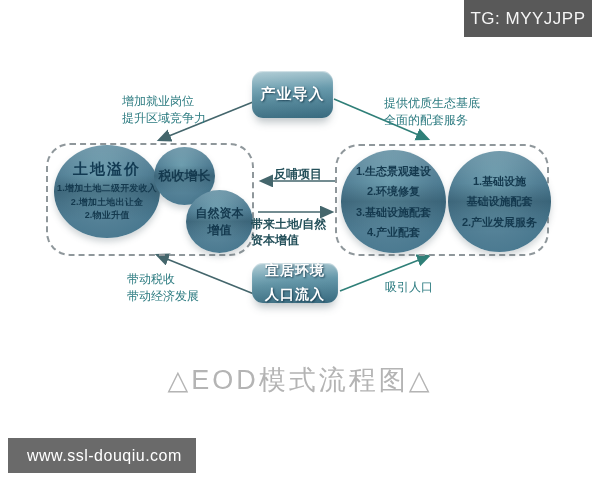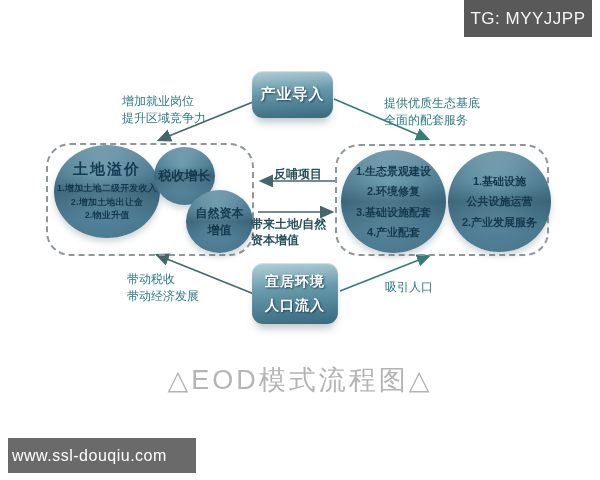--- a/index.html
+++ b/index.html
@@ -13,40 +13,40 @@
 
   
   .badge {
     position: absolute; left: 464px; top: 0; width: 128px; height: 37px;
     background: #595959; color: #f5f5f5; font-size: 17px;
     display: flex; align-items: center; justify-content: center; letter-spacing: .5px;
   }
   .watermark {
     position: absolute; left: 8px; top: 438px; width: 188px; height: 35px;
     background: #6a6a6a; color: #ffffff; font-size: 16px;
-    display: flex; align-items: center; padding-left: 4px; letter-spacing: .5px;
+    display: flex; align-items: center; padding-left: 19px; letter-spacing: .5px;
   }
   .caption {
     position: absolute; left: 0; top: 362px; width: 100%;
     text-align: center; font-size: 27px; color: #b4b4b4; letter-spacing: 3px;
   }
 
   
   .node {
     position: absolute; border-radius: 11px;
     background:
       linear-gradient(180deg, rgba(255,255,255,.35) 0%, rgba(255,255,255,.08) 38%, rgba(0,0,0,.12) 100%),
       linear-gradient(170deg, #8ab4c1 0%, #5b92a5 45%, #3f7890 100%);
     box-shadow: 0 7px 9px -3px rgba(60,80,90,.35), inset 0 1px 1px rgba(255,255,255,.5);
     color: #ffffff; font-weight: bold; text-align: center;
     display: flex; align-items: center; justify-content: center;
     text-shadow: 1px 1px 2px rgba(16,52,70,.85);
   }
   .node-industry { left: 252px; top: 71px; width: 81px; height: 47px; font-size: 15px; letter-spacing: 1px; }
-  .node-livable  { left: 252px; top: 263px; width: 86px; height: 61px; font-size: 14px; line-height: 1.7; letter-spacing: 1px; }
+  .node-livable  { left: 252px; top: 263px; width: 86px; height: 40px; font-size: 14px; line-height: 1.7; letter-spacing: 1px; }
 
   
   .group-box {
     position: absolute; border: 2px dashed #8f979b; border-radius: 24px; background: transparent;
   }
   .box-left  { left: 46px;  top: 143px; width: 208px; height: 113px; }
   .box-right { left: 335px; top: 144px; width: 214px; height: 112px; }
 
   
   .circle {
@@ -123,21 +123,21 @@
 增值</div>
 
   <div class="circle c-build">
     <div class="circle-item">1.生态景观建设</div>
     <div class="circle-item">2.环境修复</div>
     <div class="circle-item">3.基础设施配套</div>
     <div class="circle-item">4.产业配套</div>
   </div>
   <div class="circle c-operate">
     <div class="circle-item">1.基础设施</div>
-    <div class="circle-item">公共设施运营</div>
+    <div class="circle-item">基础设施配套</div>
     <div class="circle-item">2.产业发展服务</div>
   </div>
 
   <div class="edge-label preline lbl-top-left">增加就业岗位
 提升区域竞争力</div>
   <div class="edge-label preline lbl-top-right">提供优质生态基底
 全面的配套服务</div>
   <div class="edge-label dark preline lbl-bring-value">带来土地/自然
 资本增值</div>
   <div class="edge-label dark preline lbl-feedback">反哺项目</div>

